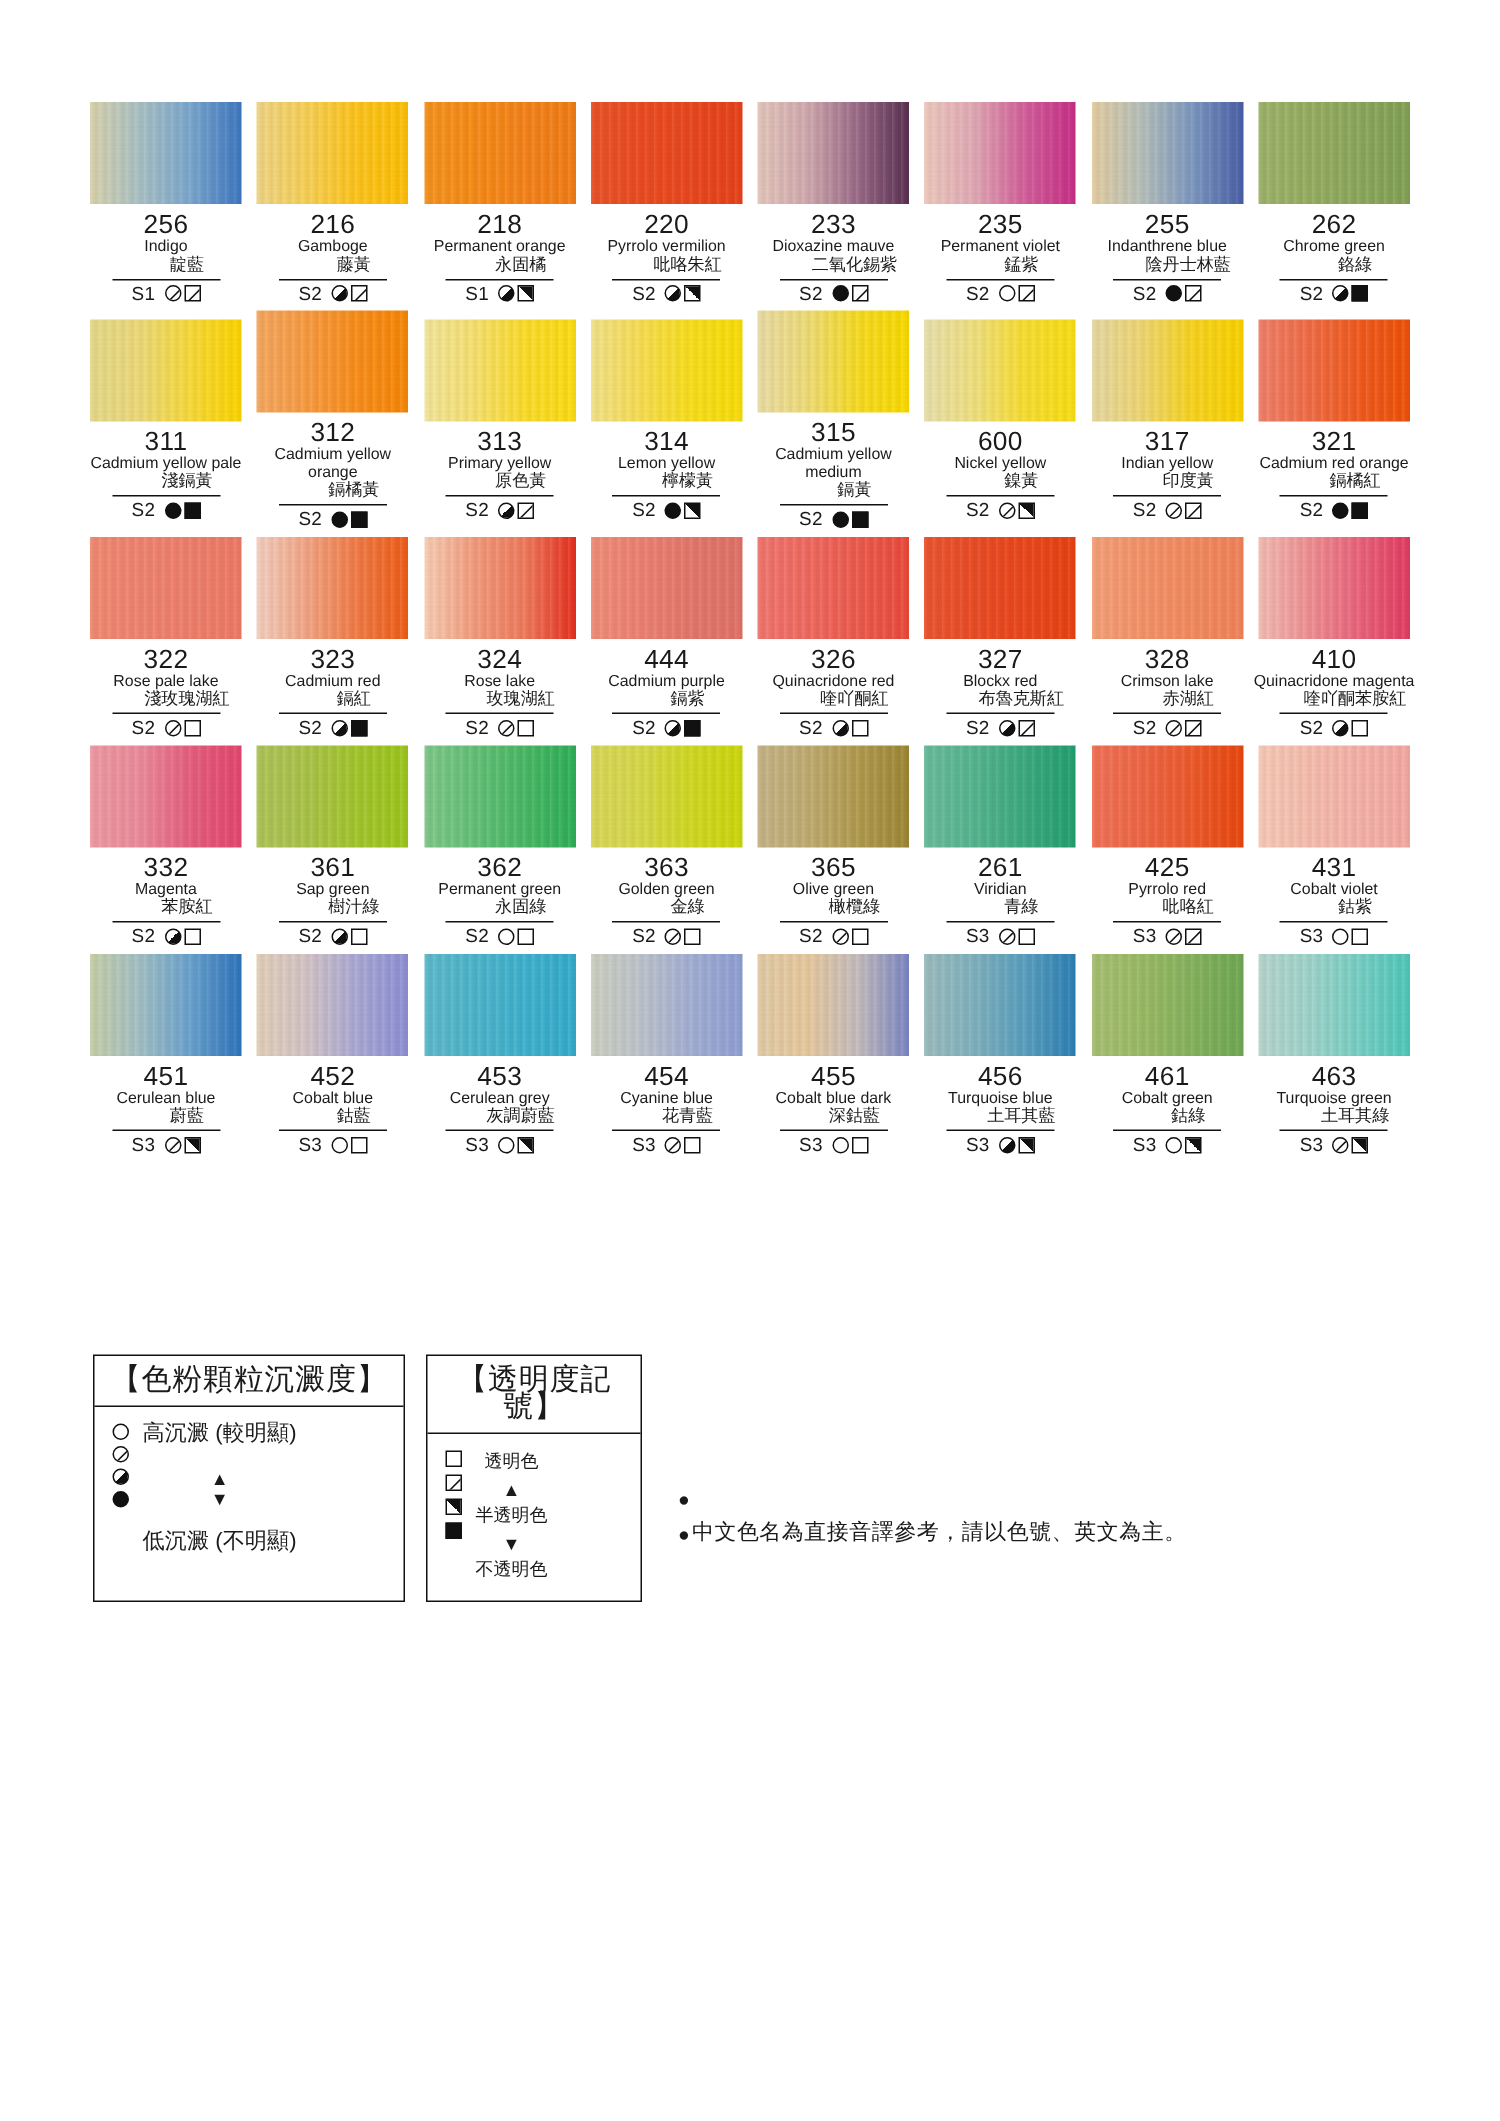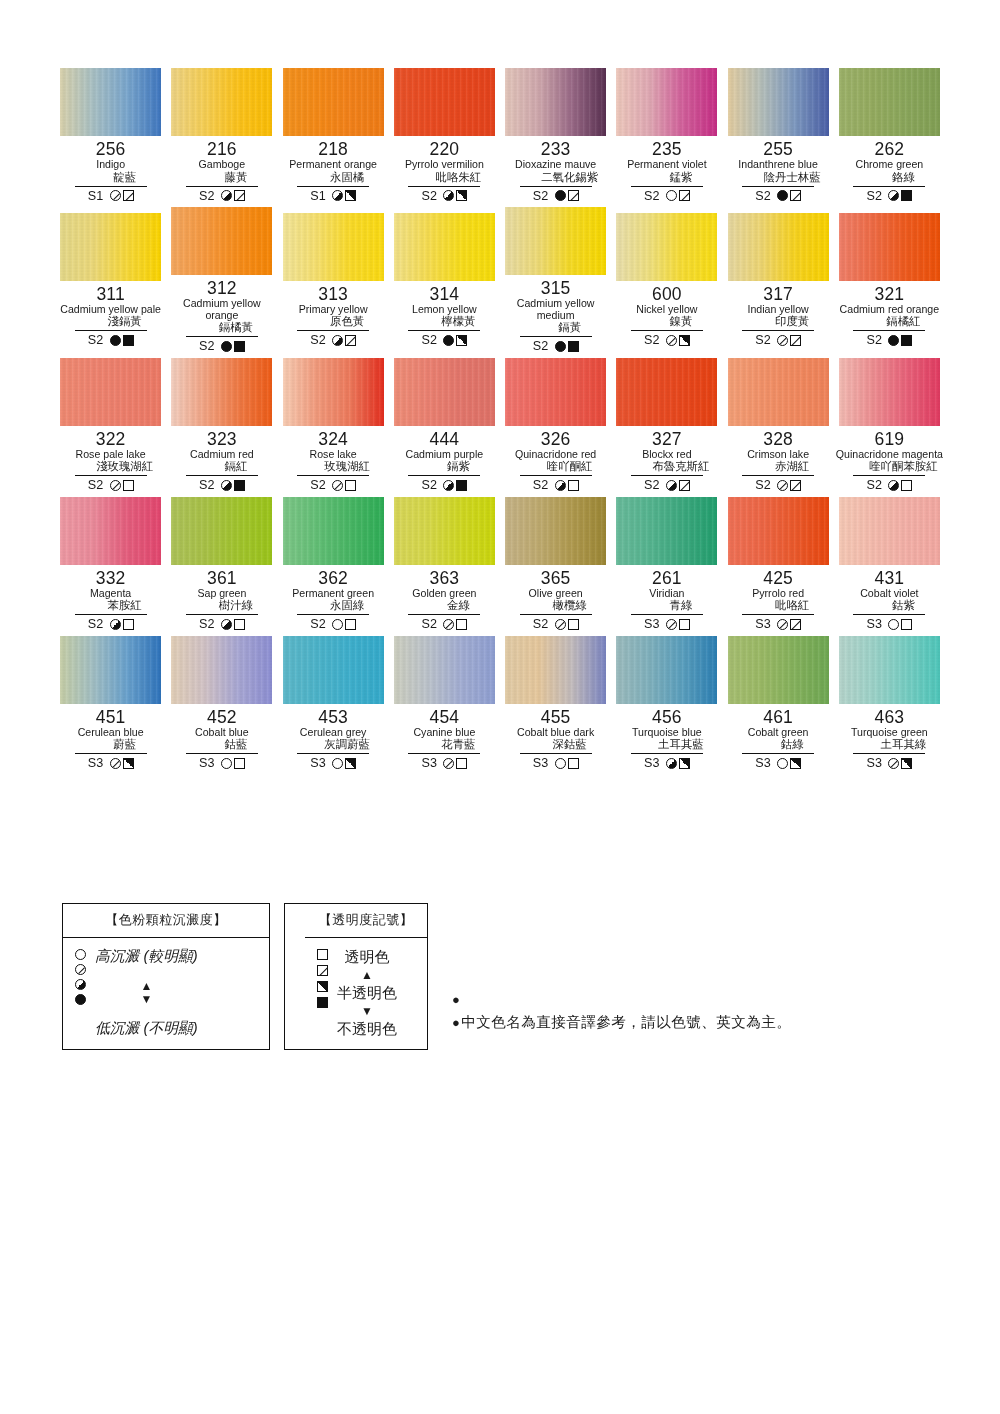--- a/index.html
+++ b/index.html
@@ -100,44 +100,44 @@
   }
   .t-half  { border:1.3px solid #111;
       background:linear-gradient(45deg, #fff 0 50%, #111 50% 100%); }
   .t-full  { border:1.3px solid #111; background:#111; }
 
   
   #legends { position:absolute; left:62px; top:903px; display:flex; gap:14px; }
 
   .legend-box { border:1.6px solid #111; background:#fff; }
   #legend-gran { width:208px; }
-  #legend-trans { width:144px;padding-left:20px; }
+  #legend-trans { width:144px; }
 
   .legend-title {
     border-bottom:1.6px solid #111;
     text-align:center;
-    font-size:13px;
+    font-size:20px;
     line-height:18px;
     padding:7px 2px 8px 2px;
     font-weight:400;
     letter-spacing:.5px;
   }
   .legend-body { padding:9px 10px 10px 12px; }
 
-  .gran-list { display:flex;font-style:italic; }
+  .gran-list { display:flex; }
   .gran-col-syms { display:flex; flex-direction:column; gap:4px; padding-top:2px; }
   .gran-col-text { display:flex; flex-direction:column; justify-content:space-between; margin-left:9px; height:92px; padding:1px 0 2px 0; align-items:center; }
   .gran-col-text .label { font-size:14.8px; line-height:17px; }
   .arrows { display:flex; flex-direction:column; align-items:center; line-height:1; gap:1px; }
   .arrows span { font-size:12px; line-height:12px; }
 
   .trans-list { display:flex; }
   .trans-col-syms { display:flex; flex-direction:column; gap:5px; padding-top:2px; }
   .trans-col-text { display:flex; flex-direction:column; justify-content:space-between; margin-left:9px; height:92px; align-items:center; padding:1px 0 2px 0; }
-  .trans-col-text .label { font-size:15px; line-height:17px; white-space:nowrap; }
+  .trans-col-text .label { font-size:12px; line-height:17px; white-space:nowrap; }
 
   
   #notes { position:absolute; left:452px; top:988px; }
   .note { font-size:14.6px; line-height:23px; letter-spacing:.4px; display:flex; align-items:flex-start; }
   .note .bullet { margin-right:1px; font-size:13px; line-height:23px; }
 </style>
 </head>
 <body>
 
 <div id="sheet">
@@ -513,21 +513,21 @@
             <span class="syms">
               <span class="g g-slash"></span>
               <span class="t t-slash"></span>
             </span>
           </div>
         </div>
         <div class="cell">
           <div class="swatch" style="background: linear-gradient(90deg, rgb(243, 188, 180) 0%, rgb(238, 143, 146) 33%, rgb(233, 100, 123) 66%, rgb(226, 60, 98) 100%);">
             <div class="grain"></div>
           </div>
-          <div class="num">619</div>
+          <div class="num">410</div>
           <div class="en">Quinacridone magenta</div>
           <div class="zh">喹吖酮苯胺紅</div>
           <div class="rule"></div>
           <div class="meta">
             <span class="series">S2</span>
             <span class="syms">
               <span class="g g-half"></span>
               <span class="t t-open"></span>
             </span>
           </div>

